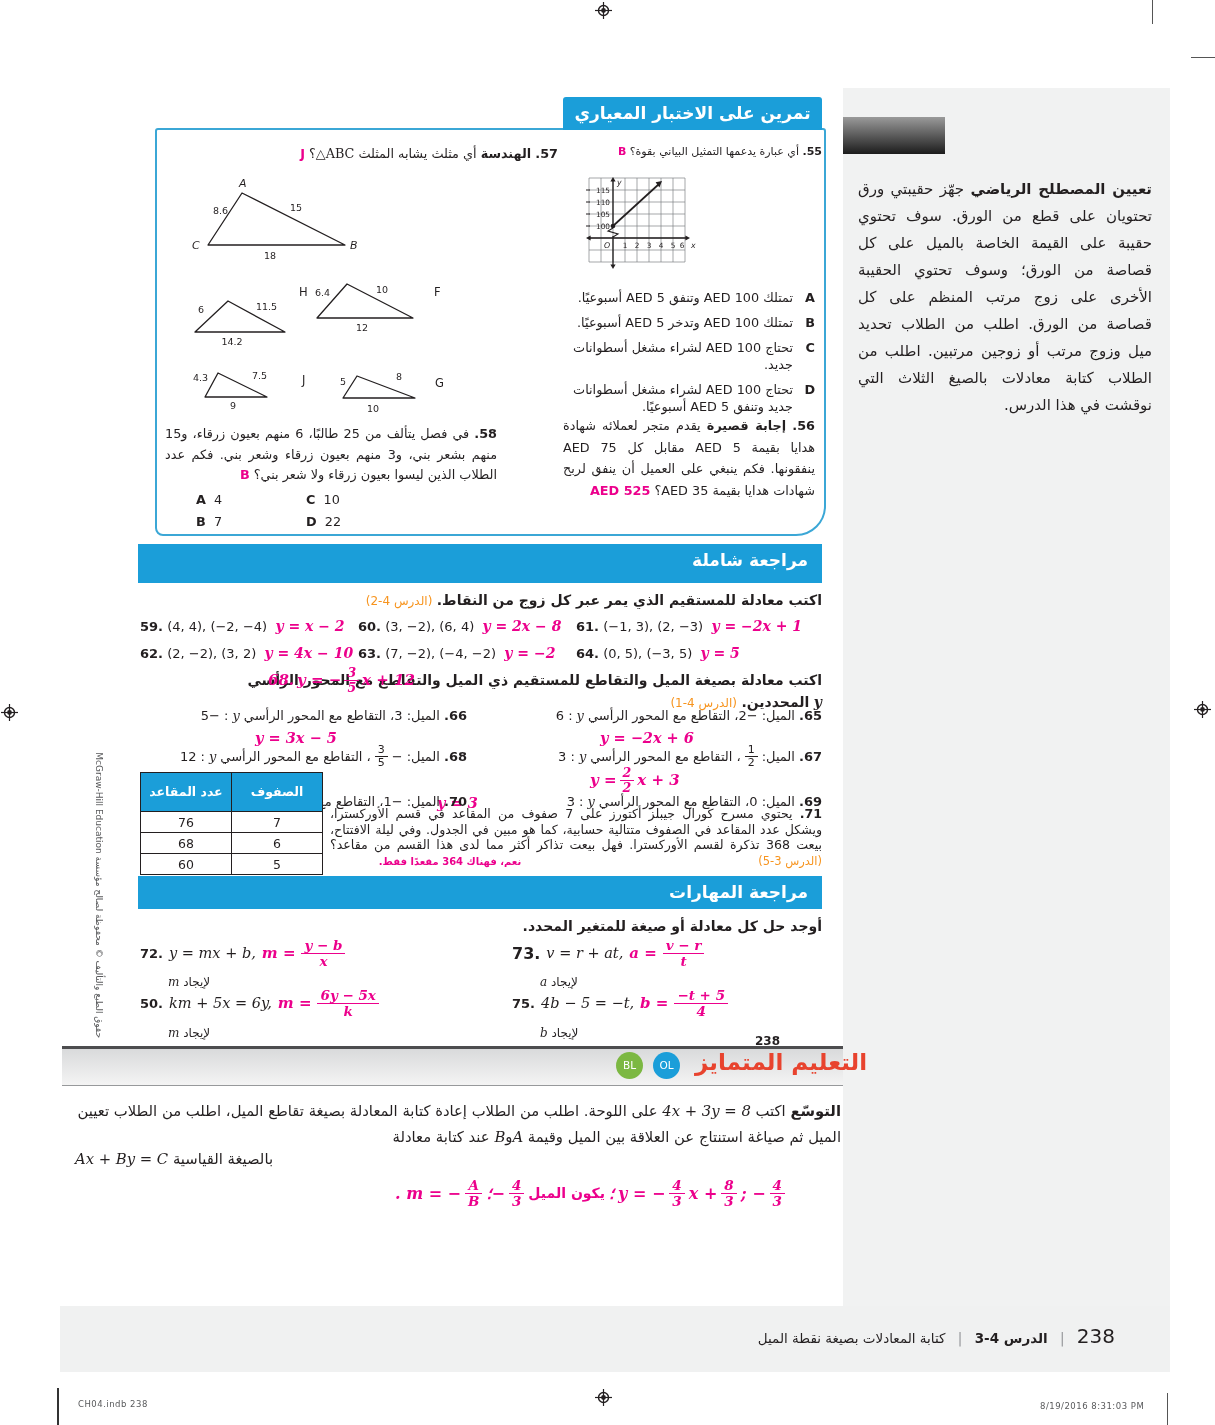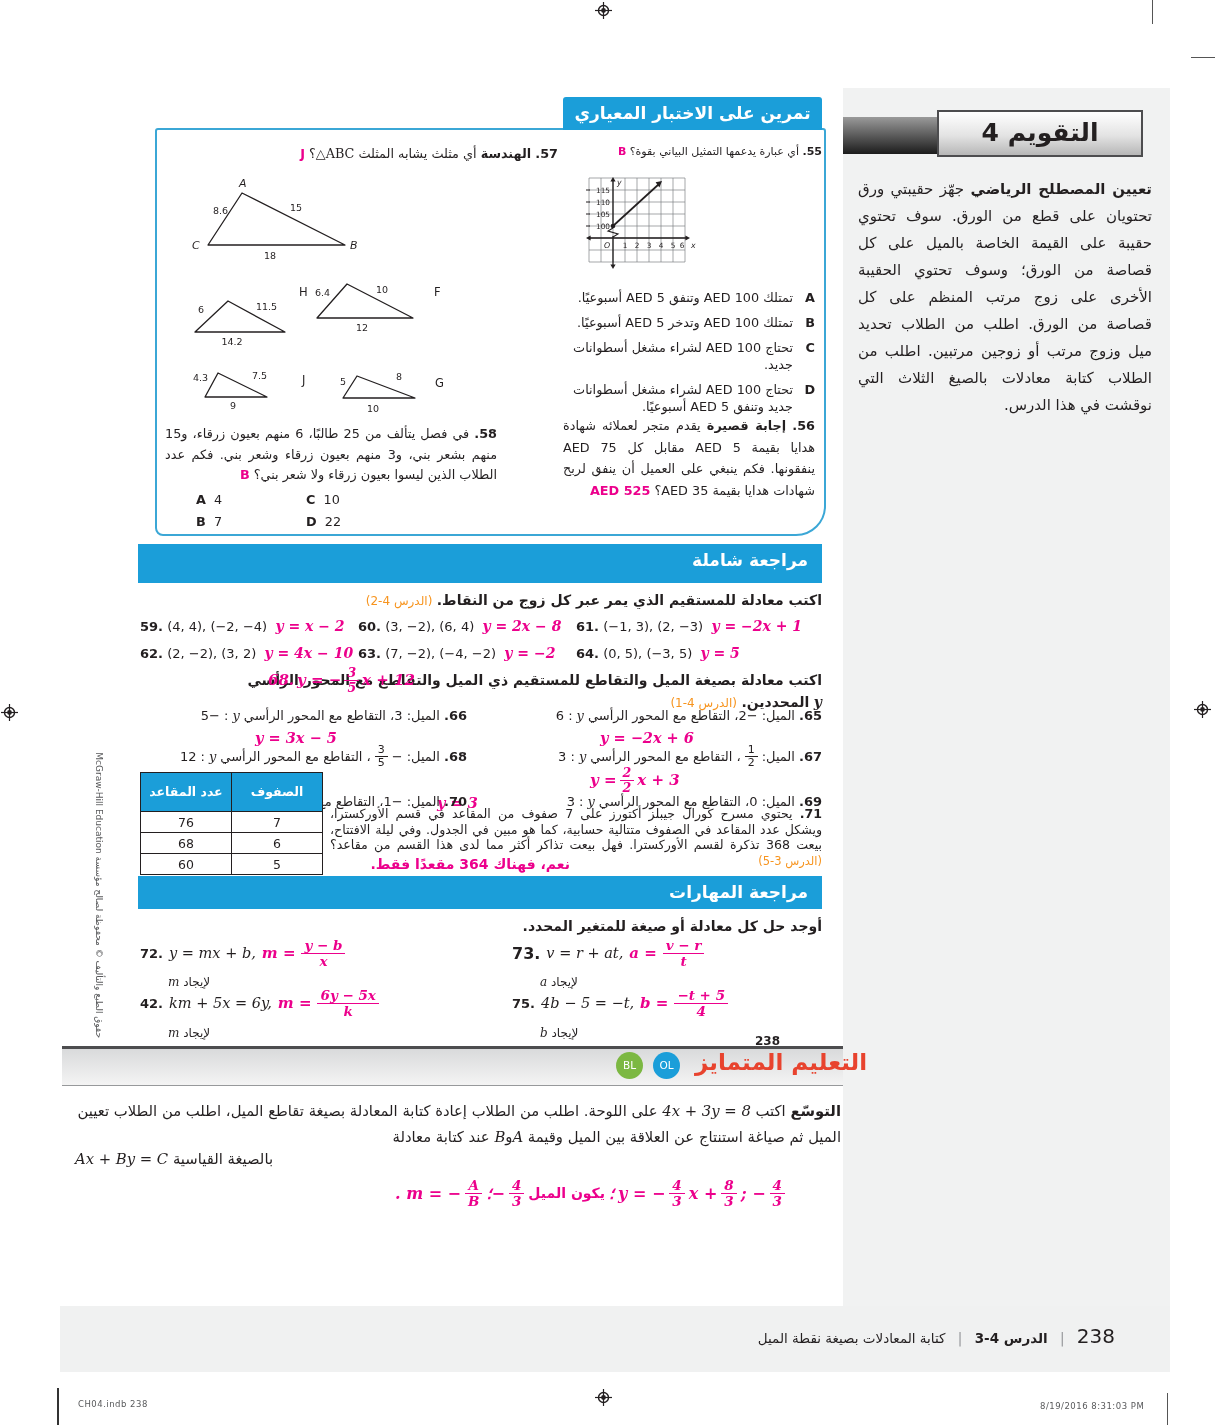--- a/index.html
+++ b/index.html
@@ -64,21 +64,20 @@
   <div class="abs" style="left:1152px;top:0;width:1px;height:24px;background:#555"></div>
   <div class="abs" style="left:1191px;top:57px;width:24px;height:1px;background:#555"></div>
   <div class="abs" style="left:57px;top:1388px;width:1.5px;height:37px;background:#333"></div>
   <div class="abs" style="left:1167px;top:1393px;width:1px;height:32px;background:#555"></div>
 
   <div class="abs panel" style="left:843px;top:88px;width:327px;height:1258px"></div>
 
   <div class="abs" style="left:60px;top:1306px;width:1110px;height:66px;background:#f0f1f1"></div>
 
   <div class="abs" style="left:843px;top:117px;width:102px;height:37px;background:linear-gradient(180deg,#9a9a9a,#1c1c1c)"></div>
-  <div class="abs" style="left:937px;top:110px;width:206px;height:47px;background:linear-gradient(180deg,#ffffff 0%,#e3e3e3 55%,#b7b7b7 100%);border:2px solid #4d4d4f;box-sizing:border-box;text-align:center;font-size:25px;font-weight:bold;line-height:42px;direction:rtl"><span>التقويم 4</span></div>
 
   <div class="abs rtl" style="left:858px;top:176px;width:294px;font-size:15px;line-height:27px;text-align:justify">
     <span class="b">تعيين المصطلح الرياضي</span>
     <span>جهّز حقيبتي ورق تحتويان على قطع من الورق. سوف تحتوي حقيبة على القيمة الخاصة بالميل على كل قصاصة من الورق؛ وسوف تحتوي الحقيبة الأخرى على زوج مرتب المنظم على كل قصاصة من الورق. اطلب من الطلاب تحديد ميل وزوج مرتب أو زوجين مرتبين. اطلب من الطلاب كتابة معادلات بالصيغ الثلاث التي نوقشت في هذا الدرس.</span>
   </div>
 
   <div class="abs rtl" style="left:104px;top:748px;width:290px;font-size:9px;color:#58595b;transform:rotate(90deg);transform-origin:top left;white-space:nowrap">حقوق الطبع والتأليف © محفوظة لصالح مؤسسة McGraw-Hill Education</div>
 
   <div class="abs" style="left:155px;top:128px;width:667px;height:404px;border:2.2px solid #3ba7d6;border-radius:3px 3px 30px 8px"></div>
   <div class="abs bluebar" style="left:563px;top:97px;width:259px;height:33px;text-align:center;padding-right:0;border-radius:3px 3px 0 0">تمرين على الاختبار المعياري</div>
@@ -344,21 +343,21 @@
           <td>60</td>
         </tr>
   </tbody>
     </table>
 
   <div class="abs rtl" style="left:330px;top:806px;width:492px;font-size:12.6px;line-height:15.5px;text-align:justify">
     <span class="b">71.</span>
     <span>يحتوي مسرح كورال جيبلز أكتورز على 7 صفوف من المقاعد في قسم الأوركسترا، ويشكل عدد المقاعد في الصفوف متتالية حسابية، كما هو مبين في الجدول. وفي ليلة الافتتاح، بيعت 368 تذكرة لقسم الأوركسترا. فهل بيعت تذاكر أكثر مما لدى هذا القسم من مقاعد؟</span>
     <span class="orange" style="font-size:11.5px">(الدرس 3-5)</span>
   </div>
-  <div class="abs rtl mag" style="left:330px;top:856px;width:240px;font-size:14px;text-align:right">نعم، فهناك 364 مقعدًا فقط.</div>
+  <div class="abs rtl mag" style="left:330px;top:856px;width:240px;font-size:10px;text-align:center">نعم، فهناك 364 مقعدًا فقط.</div>
 
   <div class="abs bluebar" style="left:138px;top:876px;width:684px;height:33px">مراجعة المهارات</div>
   <div class="abs rtl b" style="left:138px;top:918px;width:684px;font-size:14px">أوجد حل كل معادلة أو صيغة للمتغير المحدد.</div>
 
   <div class="abs flexl" style="left:140px;top:938px;gap:6px">
     <span class="b" style="font-size:13px">72.</span>
     <span class="mvar" style="font-size:14.5px">y = mx + b,</span>
     <span class="mag meq" style="font-size:15px">m =</span>
     <span class="fr mag meq" style="font-size:13.5px">
         <span class="fn">y − b</span>
@@ -372,21 +371,21 @@
     <span class="mvar" style="font-size:14.5px">v = r + at,</span>
     <span class="mag meq" style="font-size:15px">a =</span>
     <span class="fr mag meq" style="font-size:13.5px">
         <span class="fn">v − r</span>
         <span class="fd">t</span>
       </span>
   </div>
   <div class="abs rtl" style="left:540px;top:975px;font-size:12px"><span>لإيجاد</span> <span class="mvar">a</span></div>
 
   <div class="abs flexl" style="left:140px;top:988px;gap:6px">
-    <span class="b" style="font-size:13px">42.</span>
+    <span class="b" style="font-size:13px">50.</span>
     <span class="mvar" style="font-size:14.5px">km + 5x = 6y,</span>
     <span class="mag meq" style="font-size:15px">m =</span>
     <span class="fr mag meq" style="font-size:13.5px">
         <span class="fn">6y − 5x</span>
         <span class="fd">k</span>
       </span>
   </div>
   <div class="abs rtl" style="left:168px;top:1026px;font-size:12px"><span>لإيجاد</span> <span class="mvar">m</span></div>
 
   <div class="abs flexl" style="left:512px;top:988px;gap:6px">

